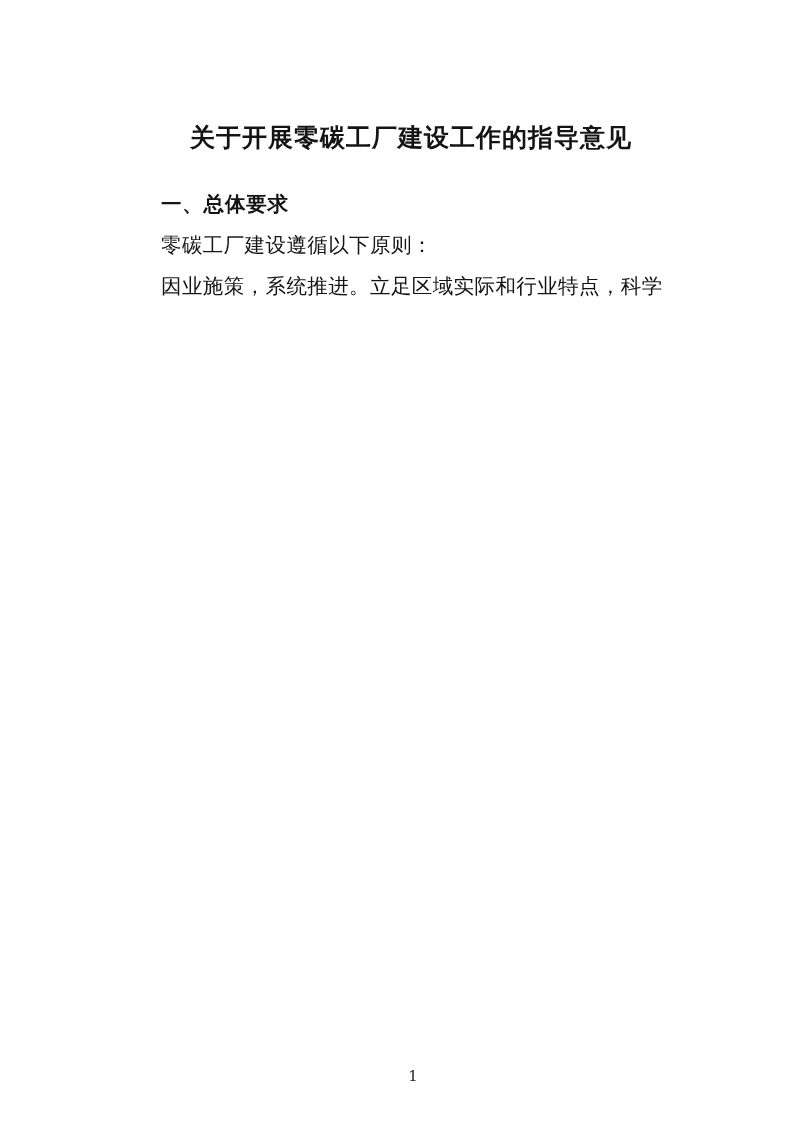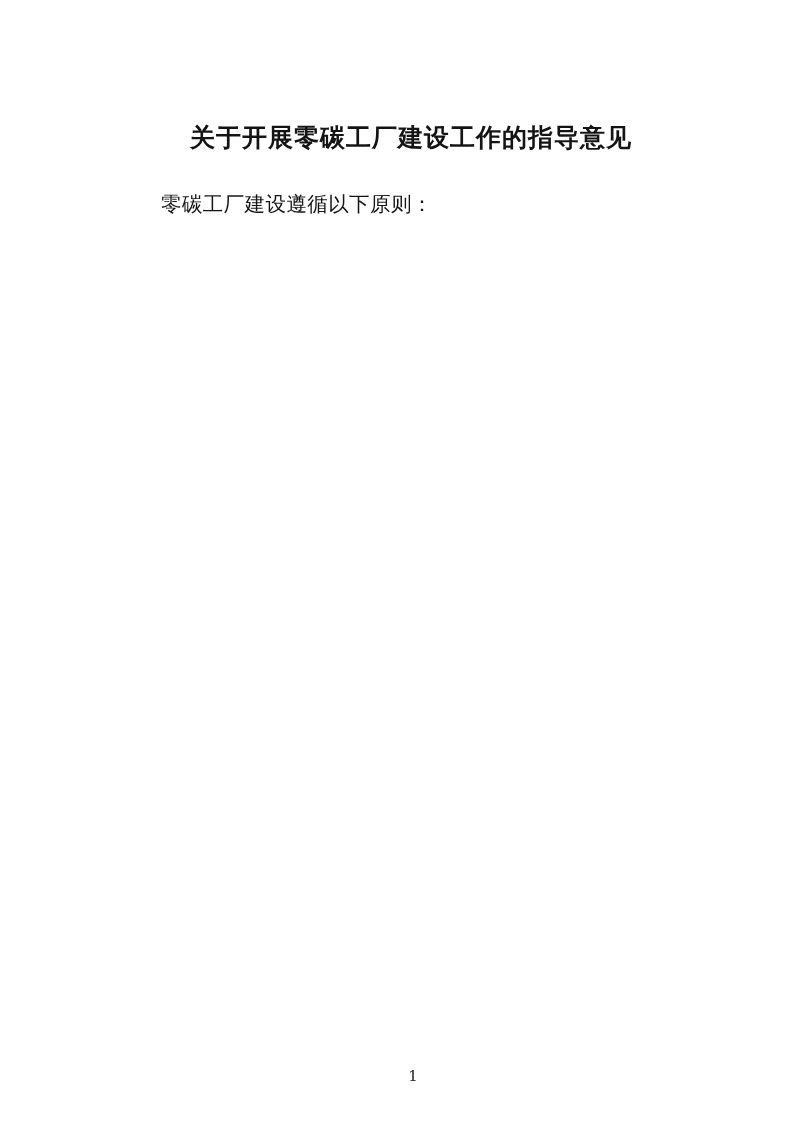--- a/index.html
+++ b/index.html
@@ -62,20 +62,22 @@
   }
 </style>
 </head>
 <body>
 
 <div class="page">
 
   <h1 class="doc-title">关于开展零碳工厂建设工作的指导意见</h1>
 
 
+  <p class="heading">一、总体要求</p>
 
 
   <p class="para">零碳工厂建设遵循以下原则：</p>
 
+  <p class="para">因业施策，系统推进。立足区域实际和行业特点，科学</p>
 
   <div class="page-number">1</div>
 
 </div>
 
 </body></html>

